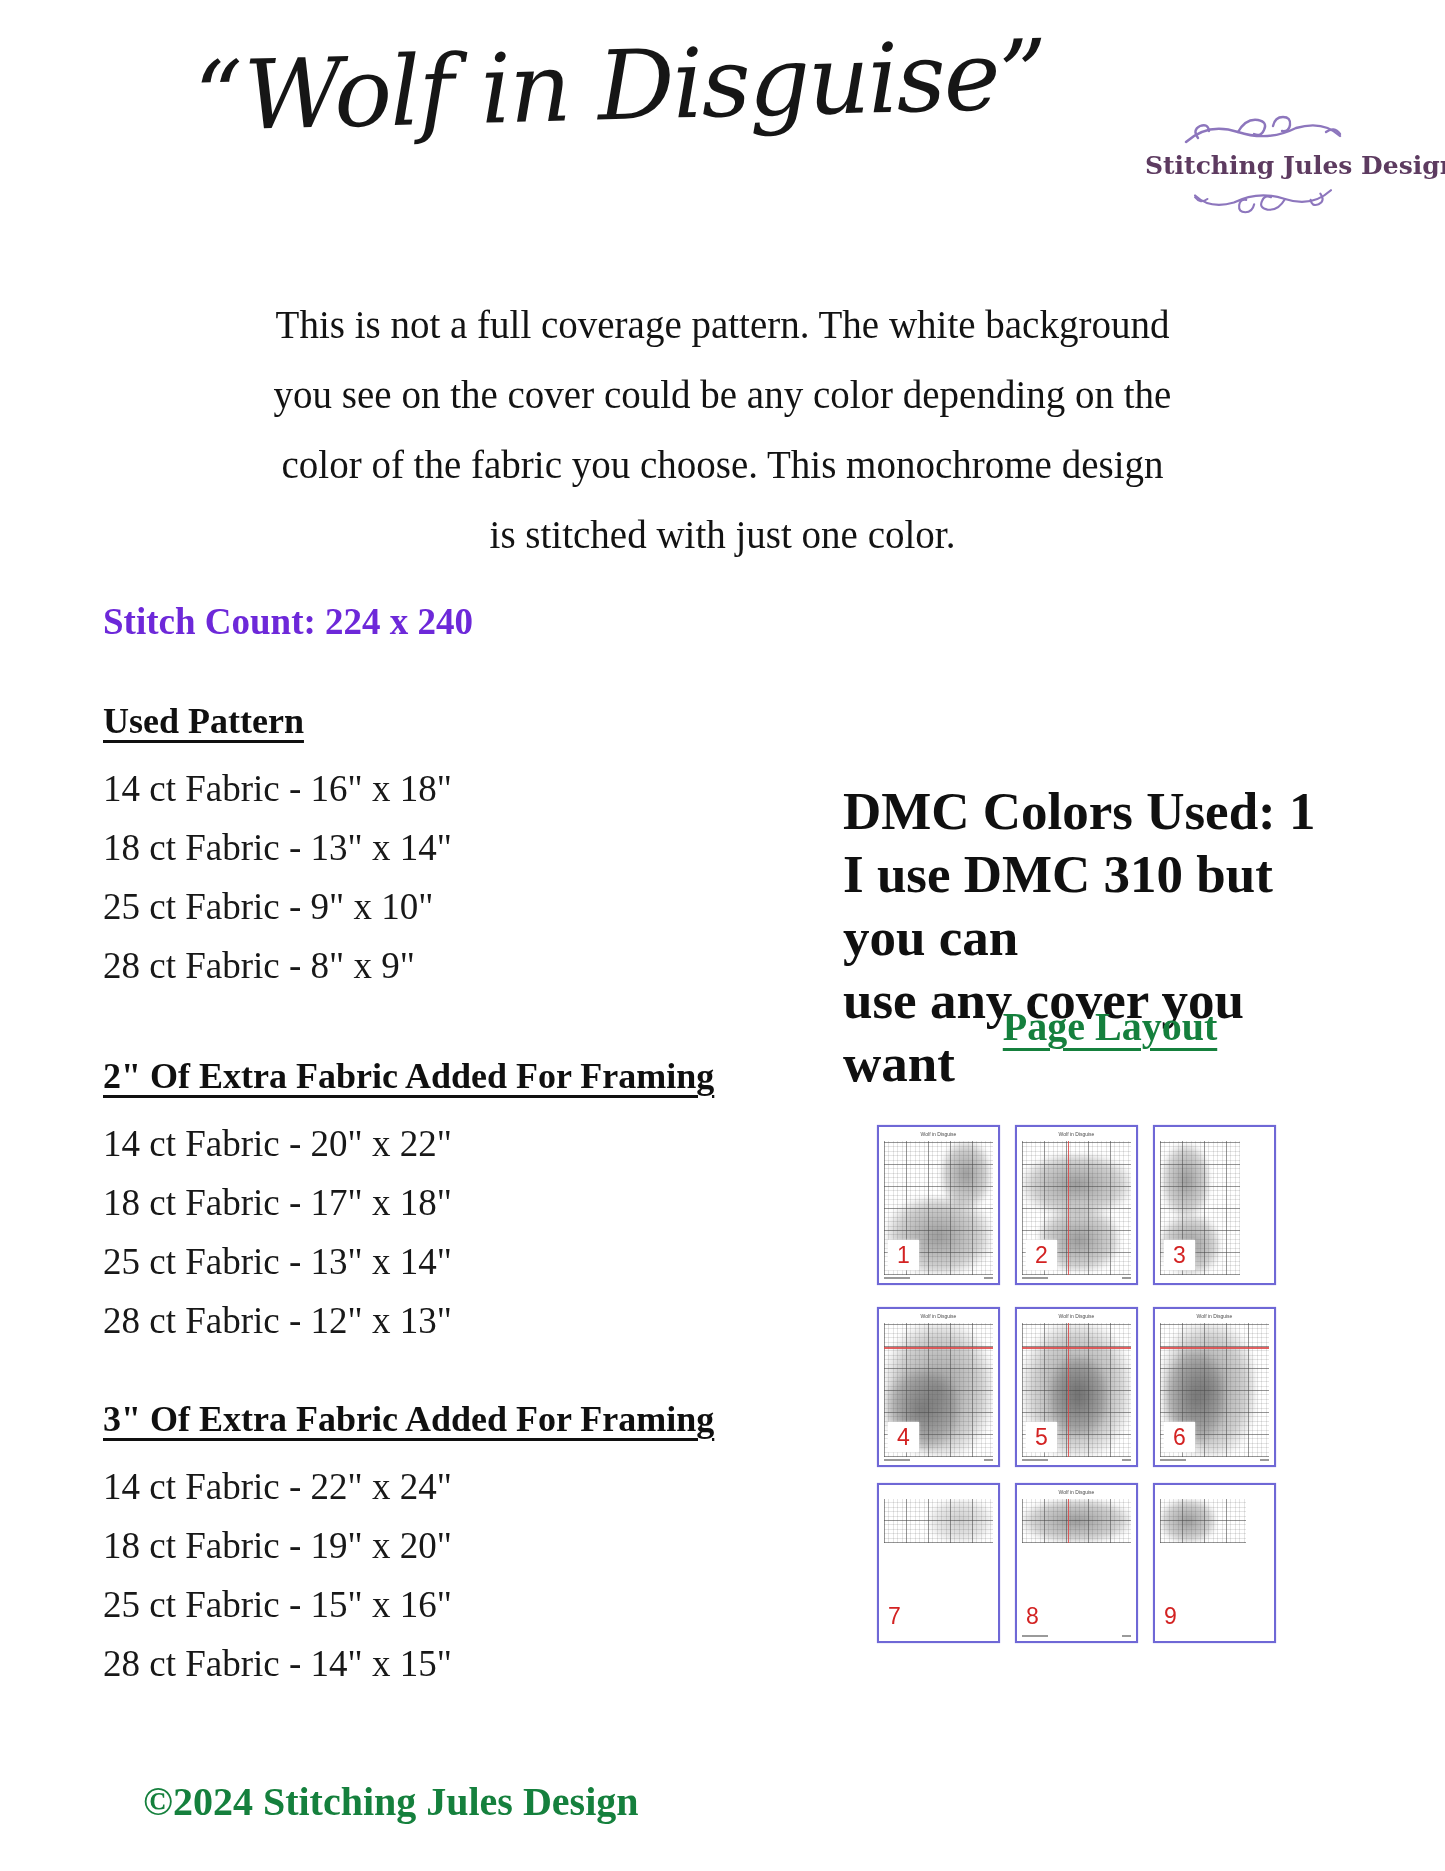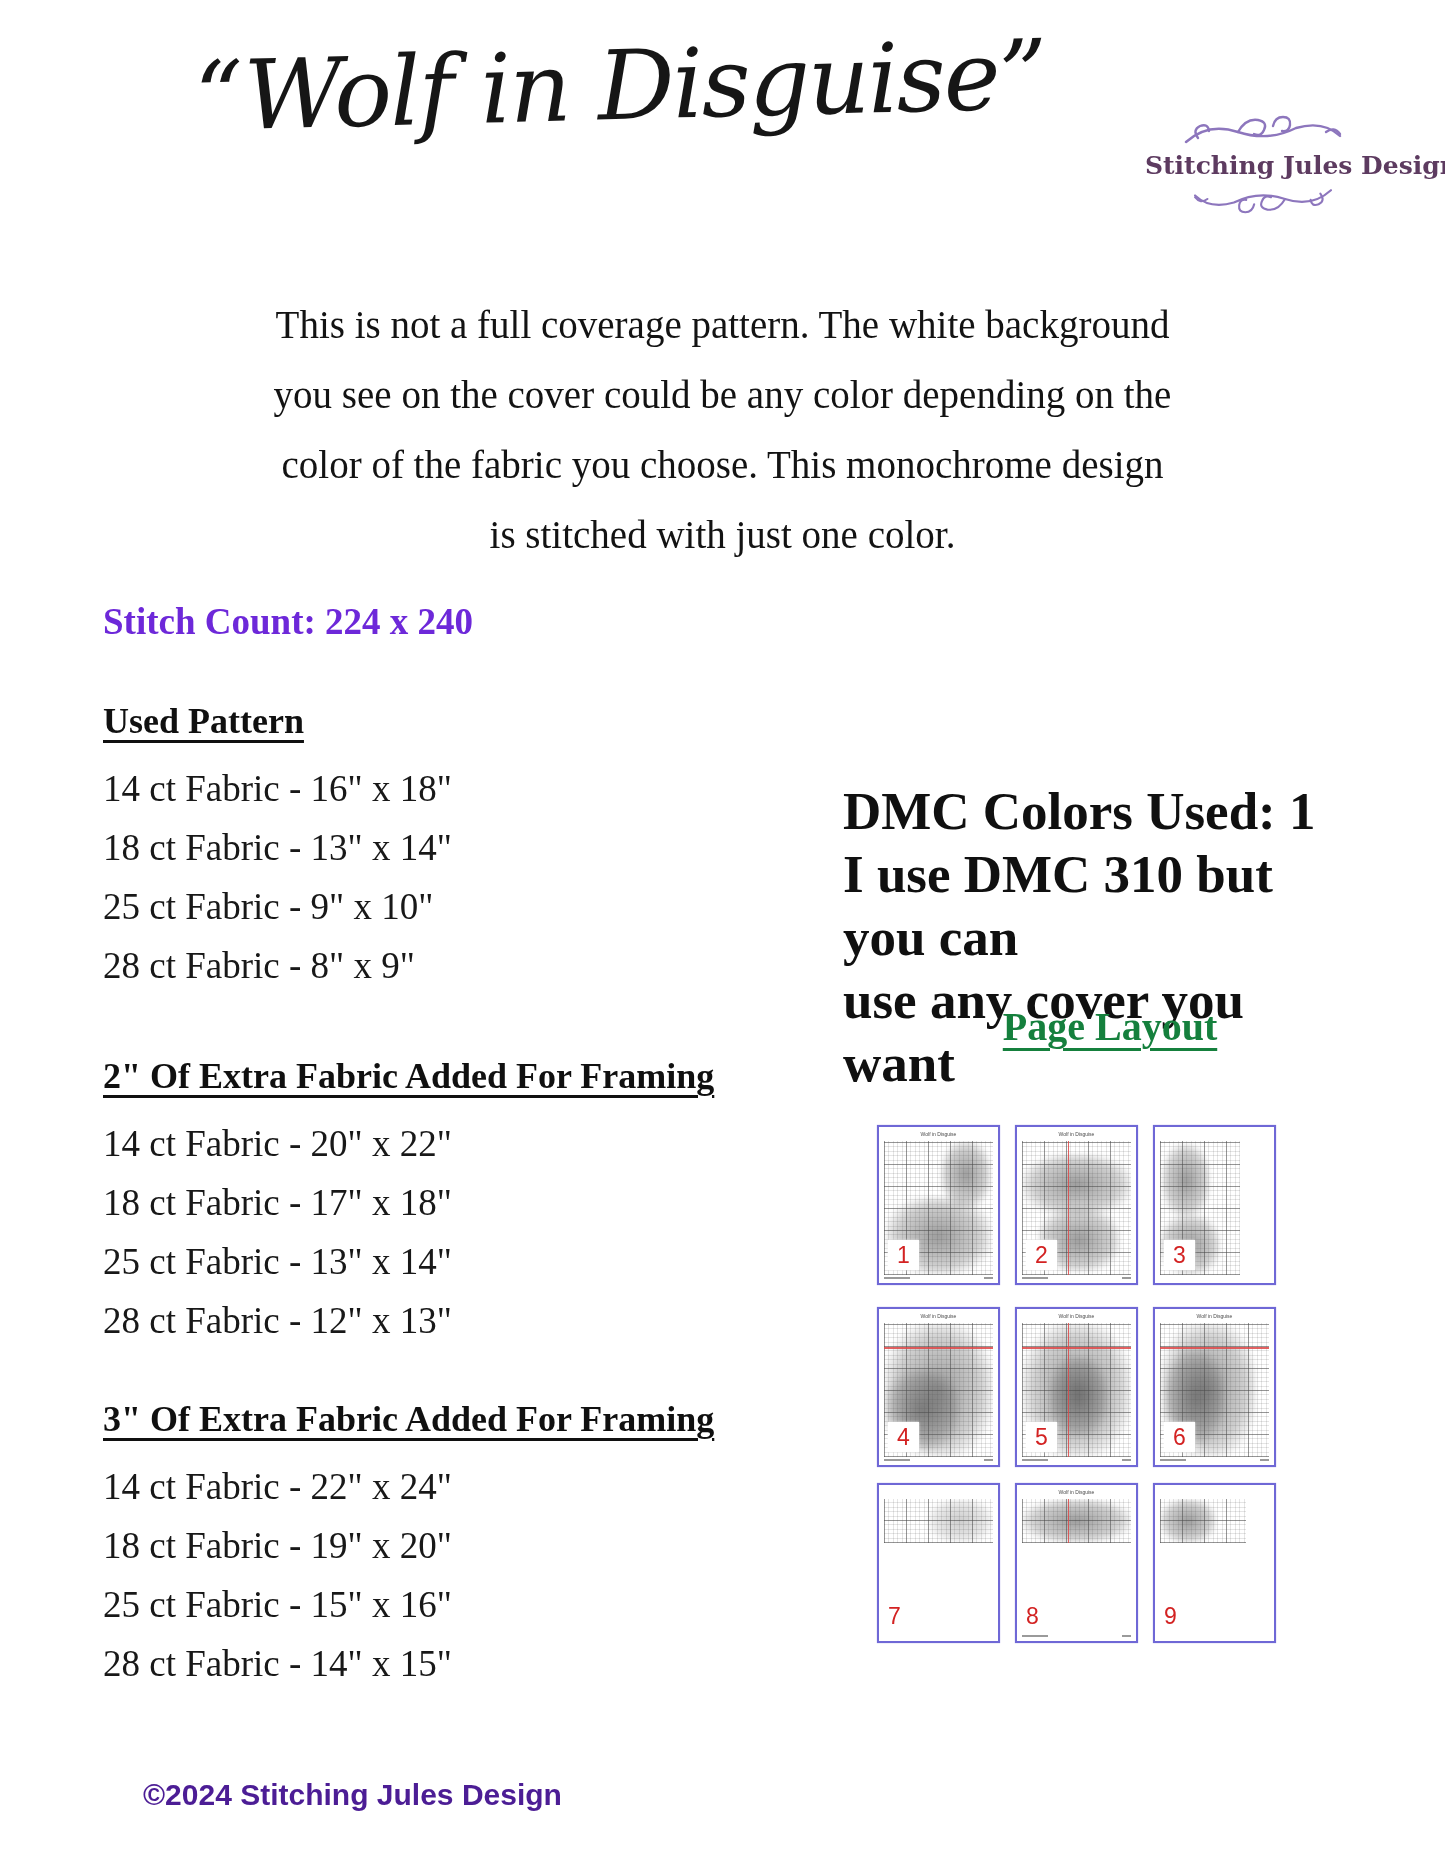--- a/index.html
+++ b/index.html
@@ -89,22 +89,22 @@
     position:absolute; left:9px; bottom:13px; line-height:1;
     font-family:"Liberation Sans", sans-serif; font-size:23px; color:#d32222;
   }
   .pnum.boxed{ background:#ffffff; padding:4px 9px 3px; box-shadow:0 0 2px rgba(255,255,255,1); }
   .pfoot-l,.pfoot-r{ position:absolute; bottom:4px; height:2.5px; background:#9a9a9a; }
   .pfoot-l{ left:5px; width:26px; } .pfoot-r{ right:5px; width:9px; }
 
   
   .copyright{
     position:absolute; left:143px; top:1778px;
-    font-family:Liberation Sans, sans-serif; font-weight:bold;
-    font-size:30px; color:#4c1d95;
+    font-family:Liberation Serif, serif; font-weight:bold;
+    font-size:40px; color:#15803d;
   }
 </style>
 </head>
 <body>
 
 <div class="canvas">
 
   <div class="script-title">“Wolf in Disguise”</div>
 
   <div class="logo">

